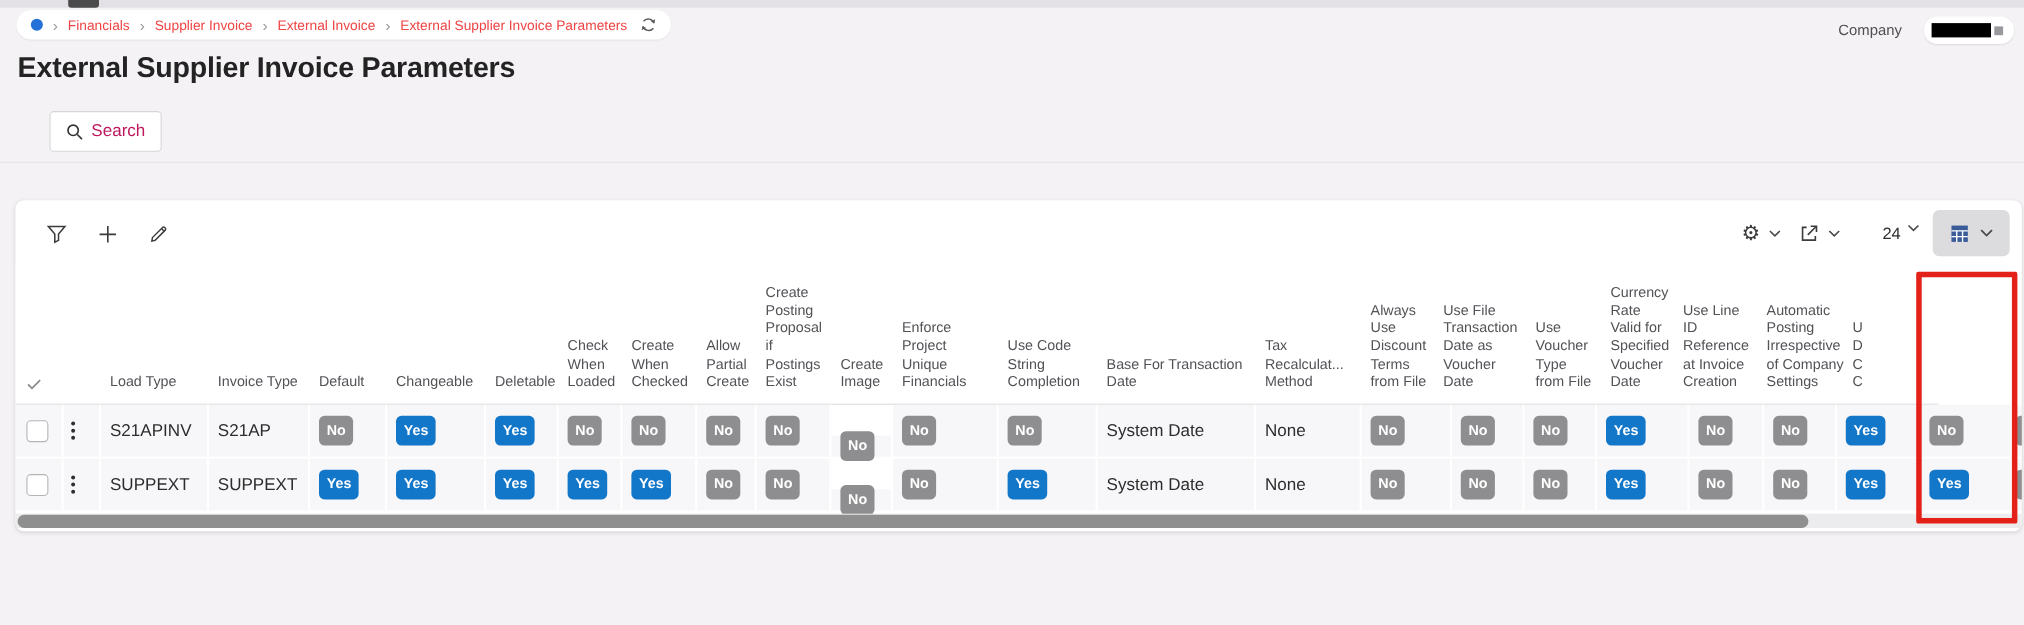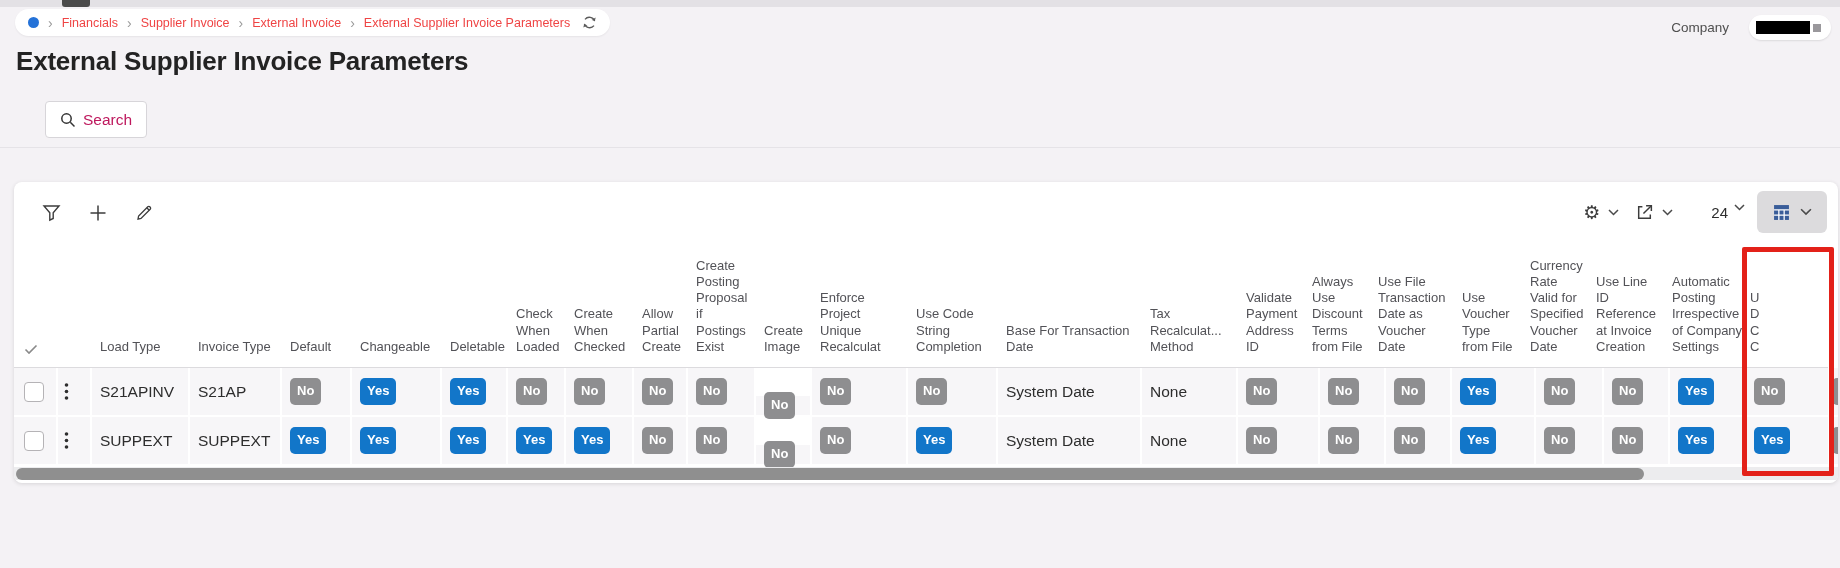--- a/index.html
+++ b/index.html
@@ -228,25 +228,24 @@
         <div class="th c-load_type">Load Type</div>
         <div class="th c-invoice_type">Invoice Type</div>
         <div class="th c-default">Default</div>
         <div class="th c-changeable">Changeable</div>
         <div class="th c-deletable">Deletable</div>
         <div class="th c-check_when_loaded">Check When Loaded</div>
         <div class="th c-create_when_checked">Create When Checked</div>
         <div class="th c-allow_partial_create">Allow Partial Create</div>
         <div class="th c-create_posting_proposal">Create Posting Proposal if Postings Exist</div>
         <div class="th c-create_image">Create Image</div>
-        <div class="th c-enforce_project_unique_procurement">Enforce Project Unique Recalculat</div>
+        <div class="th c-enforce_project_unique_procurement">Enforce Project Unique Financials</div>
         <div class="th c-use_code_string_completion">Use Code String Completion</div>
         <div class="th c-base_for_transaction_date">Base For Transaction Date</div>
         <div class="th c-tax_recalculation_method">Tax Recalculat... Method</div>
-        <div class="th c-validate_payment_address_id">Validate Payment Address ID</div>
         <div class="th c-always_use_discount_terms">Always Use Discount Terms from File</div>
         <div class="th c-use_file_transaction_date">Use File Transaction Date as Voucher Date</div>
         <div class="th c-use_voucher_type_from_file">Use Voucher Type from File</div>
         <div class="th c-currency_rate_valid">Currency Rate Valid for Specified Voucher Date</div>
         <div class="th c-use_line_id_reference">Use Line ID Reference at Invoice Creation</div>
         <div class="th c-automatic_posting_irrespective">Automatic Posting Irrespective of Company Settings</div>
         <div class="th c-cutoff">U
 D
 C
 C</div>

